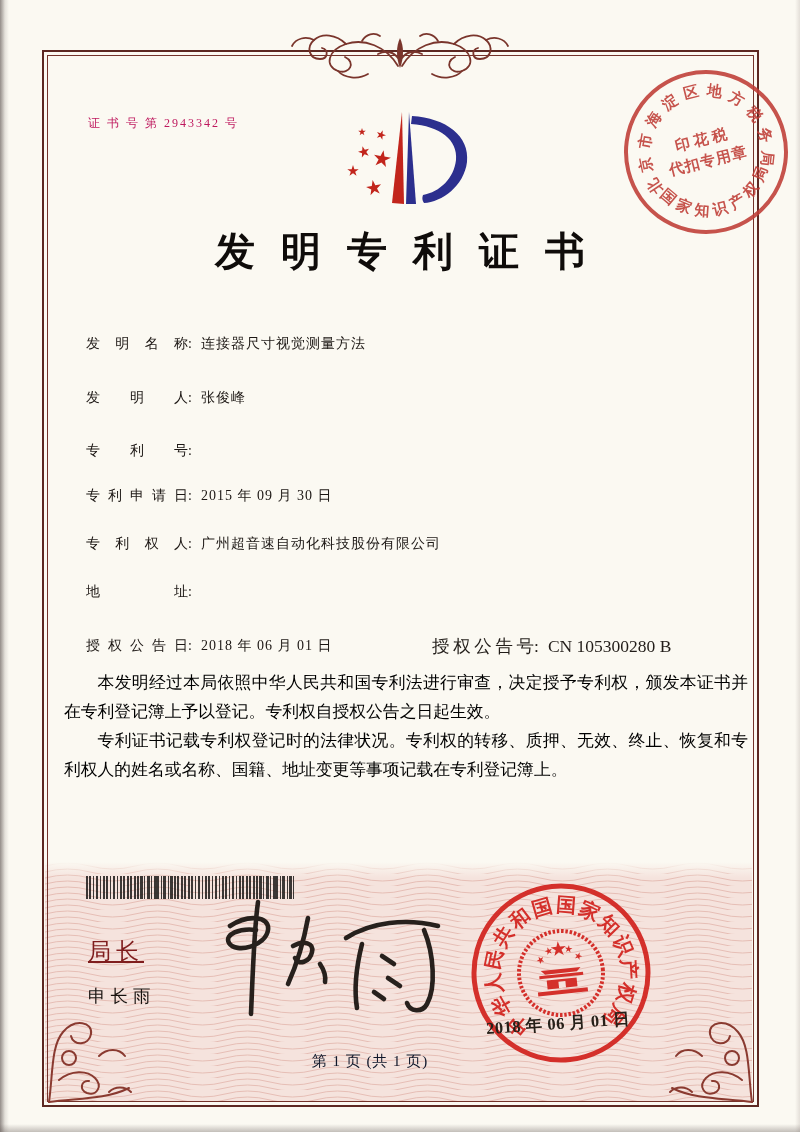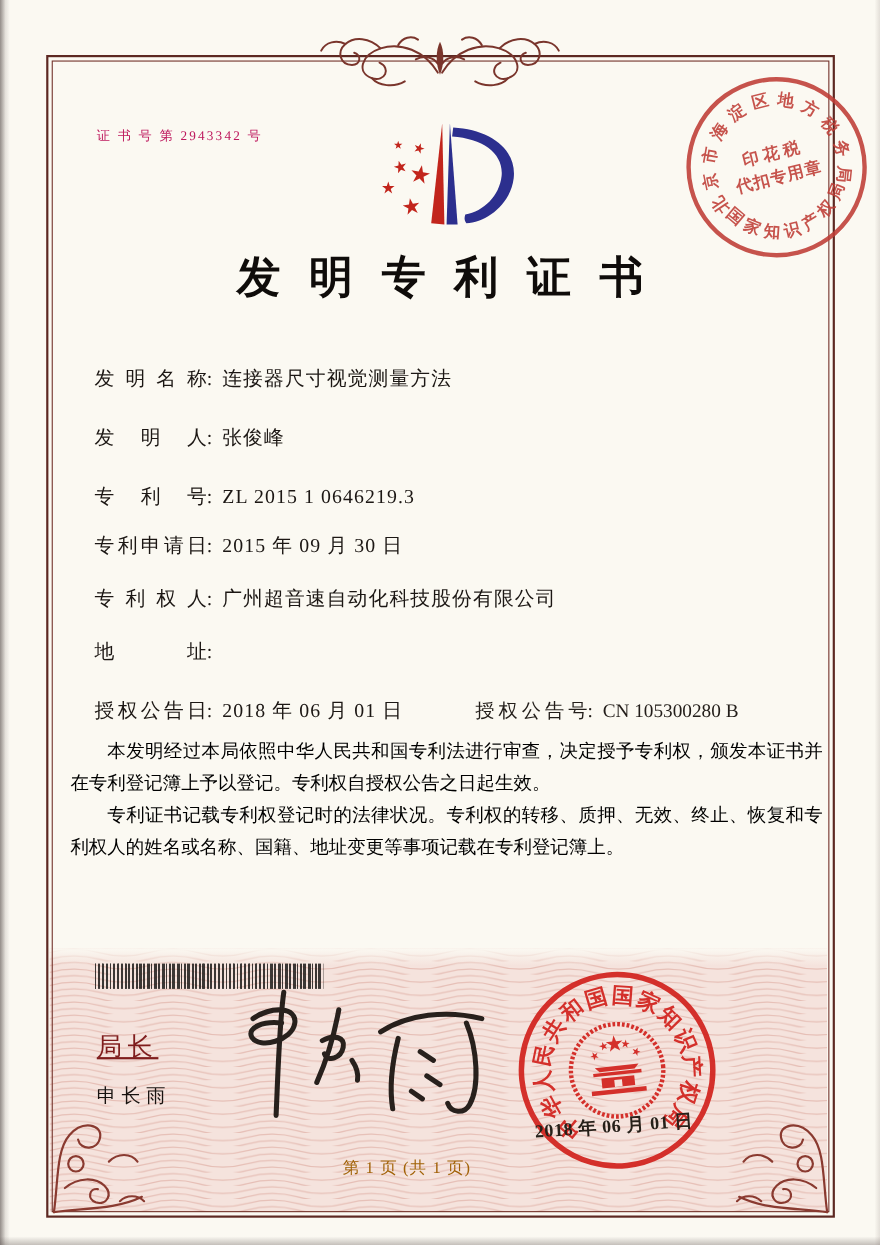--- a/index.html
+++ b/index.html
@@ -34,21 +34,21 @@
 
   .tax-stamp{position:absolute;left:612px;top:58px;z-index:3;opacity:.88;
     transform:rotate(-14deg);}
   .tax-stamp text{font-family:"Liberation Serif","DejaVu Serif",serif;font-weight:bold;}
 
   .title{position:absolute;left:0;right:0;top:224px;margin:0;text-align:center;
     font-size:40px;font-weight:bold;letter-spacing:26px;text-indent:26px;
     color:#0f0c0a;z-index:2;}
 
   .row{position:absolute;left:86px;display:flex;align-items:flex-start;
-    font-size:18px;color:#1c1714;z-index:2;line-height:28px;}
+    font-size:14px;color:#1c1714;z-index:2;line-height:28px;}
   .row .lbl{display:inline-block;width:102px;text-align:justify;text-align-last:justify;flex:none;}
   .row .sep{flex:none;padding-right:9px;}
   .row .val{letter-spacing:1px;}
   .row-name{top:330px;} .row-inventor{top:384px;} .row-patno{top:437px;}
   .row-filing{top:482px;} .row-patentee{top:530px;}
   .row-address{top:578px;} .row-address .val{width:505px;}
   .row-grantdate{top:632px;}
   .row-grantno{position:absolute;left:432px;top:632px;display:flex;font-size:17.5px;
     z-index:2;line-height:28px;}
   .row-grantno .lbl{display:inline-block;width:102px;text-align:justify;text-align-last:justify;}
@@ -70,21 +70,21 @@
     color:#181310;z-index:3;}
   .autograph{position:absolute;left:196px;top:896px;z-index:3;}
 
   .big-seal{position:absolute;left:468px;top:880px;z-index:3;transform:rotate(-6deg);opacity:.93;}
   .big-seal text{font-family:"Liberation Serif","DejaVu Serif",serif;font-weight:bold;}
   .seal-date{position:absolute;left:486px;top:1012px;width:175px;z-index:4;
     font-size:16.5px;font-weight:bold;color:#262019;transform:rotate(-4deg);
     letter-spacing:.5px;}
 
   .footer-page{position:absolute;left:288px;top:1052px;width:164px;text-align:center;
-    font-size:15px;color:#a16207;z-index:2;letter-spacing:1px;}
+    font-size:15px;color:#0f172a;z-index:2;letter-spacing:1px;}
 
   .ornament-top{position:absolute;left:270px;top:26px;z-index:2;}
   .corner{position:absolute;z-index:2;}
   .corner-left{left:45px;top:1000px;}
   .corner-right{left:660px;top:1000px;transform:scaleX(-1);}
 </style>
 </head>
 <body>
 
 <div class="edge-left"></div>
@@ -211,21 +211,20 @@
     <span class="val">连接器尺寸视觉测量方法</span>
 </div>
 <div class="row row-inventor">
   <span class="lbl">发明人</span>
     <span class="sep">:</span>
     <span class="val">张俊峰</span>
 </div>
 <div class="row row-patno">
   <span class="lbl">专利号</span>
     <span class="sep">:</span>
-    <span class="val">ZL 2015 1 0646219.3</span>
 </div>
 <div class="row row-filing">
   <span class="lbl">专利申请日</span>
     <span class="sep">:</span>
     <span class="val">2015 年 09 月 30 日</span>
 </div>
 <div class="row row-patentee">
   <span class="lbl">专利权人</span>
     <span class="sep">:</span>
     <span class="val">广州超音速自动化科技股份有限公司</span>

